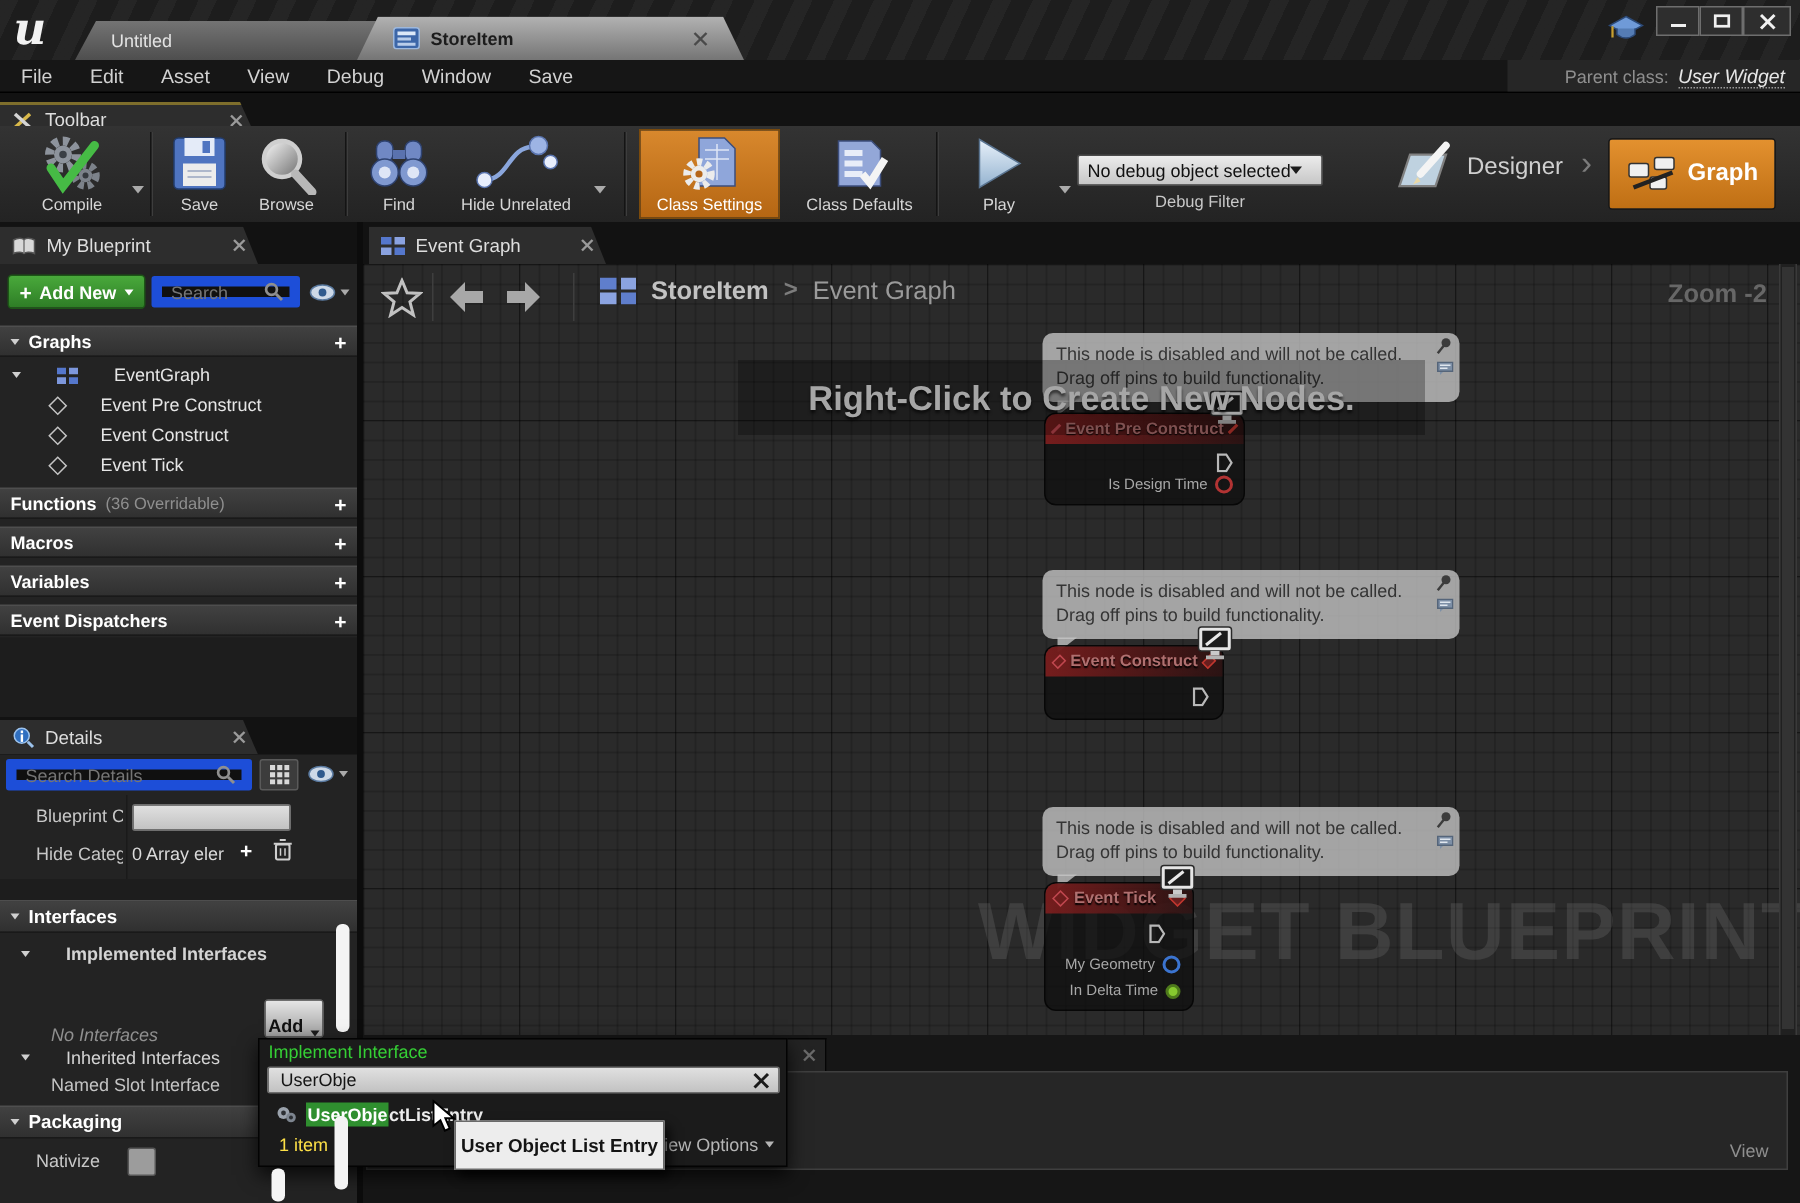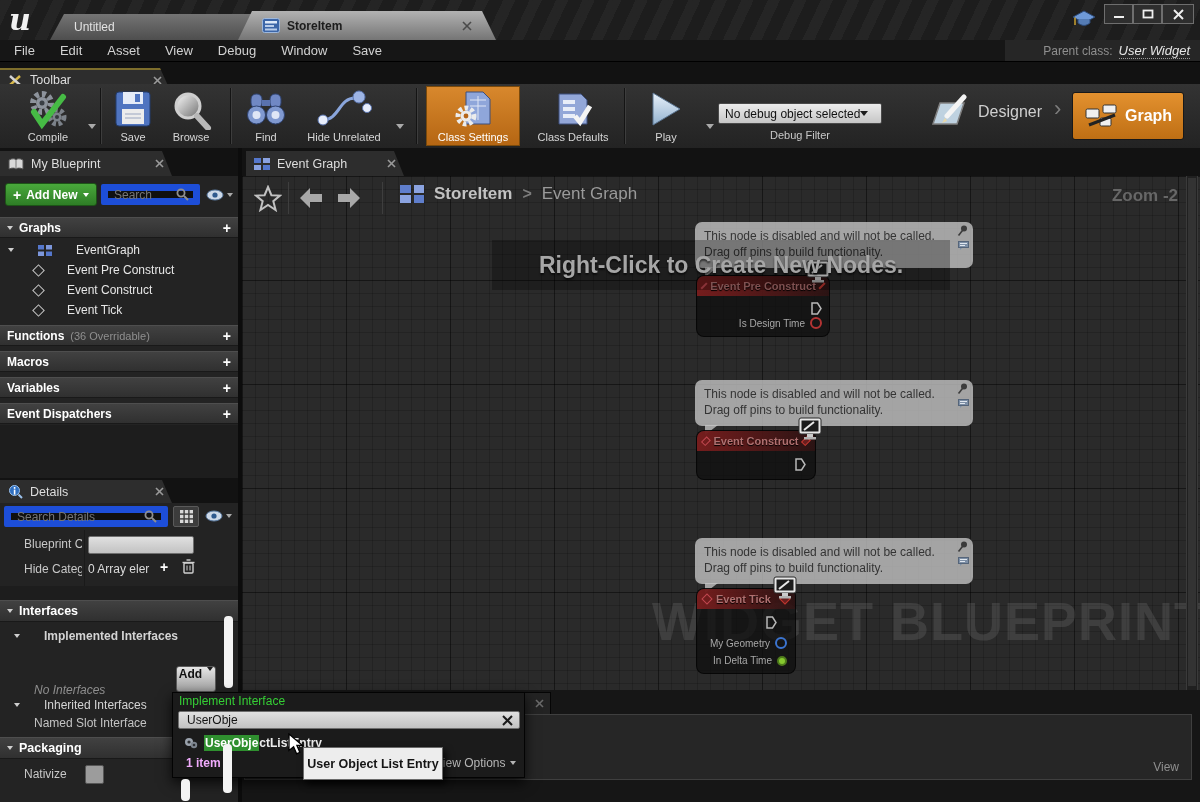--- a/index.html
+++ b/index.html
@@ -53,21 +53,21 @@
       border-top:1px solid #4e4e4e;border-bottom:1px solid #191919;display:flex;align-items:center;gap:6px;
       padding:0 7px;box-sizing:border-box;color:#fff;font-weight:bold;}
   .sh .plus{margin-left:auto;}
   .trow{position:absolute;display:flex;align-items:center;gap:24px;color:#e6e6e6;}
   .greenbtn{background:linear-gradient(#49a93b,#2e7d26);border:1px solid #1d5517;border-radius:3px;color:#fff;font-weight:bold;
       display:flex;align-items:center;gap:5px;padding:0 7px;box-sizing:border-box;}
   .searchbox{background:#101010;border:7px solid #1d4ed8;border-radius:2px;display:flex;align-items:center;box-sizing:border-box;padding:0 4px;}
   .searchbox input{flex:1;min-width:0;background:transparent;border:none;outline:none;color:#bdbdbd;font-size:12px;font-family:inherit;}
   .lightfield{background:linear-gradient(#e0e0e0,#c2c2c2);border:1px solid #6e6e6e;border-radius:2px;}
   .addbtn{background:linear-gradient(#e6e6e6,#9e9e9e);border:1px solid #5a5a5a;border-radius:3px;color:#111;font-weight:bold;
-      display:flex;align-items:flex-start;justify-content:center;gap:5px;}
+      display:flex;align-items:flex-end;justify-content:center;gap:5px;}
 
   
   .canvas{left:242px;top:176px;width:958px;height:514px;background-color:#2a2a2a;
     background-image:
       linear-gradient(rgba(0,0,0,0.38) 1px,transparent 1px),
       linear-gradient(90deg,rgba(0,0,0,0.38) 1px,transparent 1px),
       linear-gradient(rgba(0,0,0,0.16) 1px,transparent 1px),
       linear-gradient(90deg,rgba(0,0,0,0.16) 1px,transparent 1px);
     background-size:104px 104px,104px 104px,13px 13px,13px 13px;overflow:hidden;}
   .hintbox{position:absolute;left:250px;top:64px;width:458px;height:50px;background:rgba(0,0,0,0.28);
@@ -761,21 +761,21 @@
       <span>
         <svg width="14" height="12">
             <circle cx="5" cy="5" r="4" fill="#9aa2ac"></circle>
             <circle cx="10" cy="8" r="3.2" fill="#7d858f"></circle>
             <circle cx="5" cy="5" r="1.6" fill="#2c2f33"></circle>
             <circle cx="10" cy="8" r="1.3" fill="#2c2f33"></circle>
           </svg>
       </span>
       <span><span class="hl">UserObje</span><span>ctListEntry</span></span>
     </div>
-    <div class="abs" style="left:13px;top:63px;color:#f0abfc;font-weight:bold;">1 item</div>
+    <div class="abs" style="left:13px;top:63px;color:#fde047;">1 item</div>
     <div class="abs" style="left:262px;top:63px;color:#b5b5b5;display:flex;align-items:center;gap:5px;">
       <span>View Options</span>
       <span class="tri-d sm" style="border-top-color:#b5b5b5;"></span>
     </div>
   </div>
 
   <div class="abs tooltip">
     <span>User Object List Entry</span>
   </div>
 

